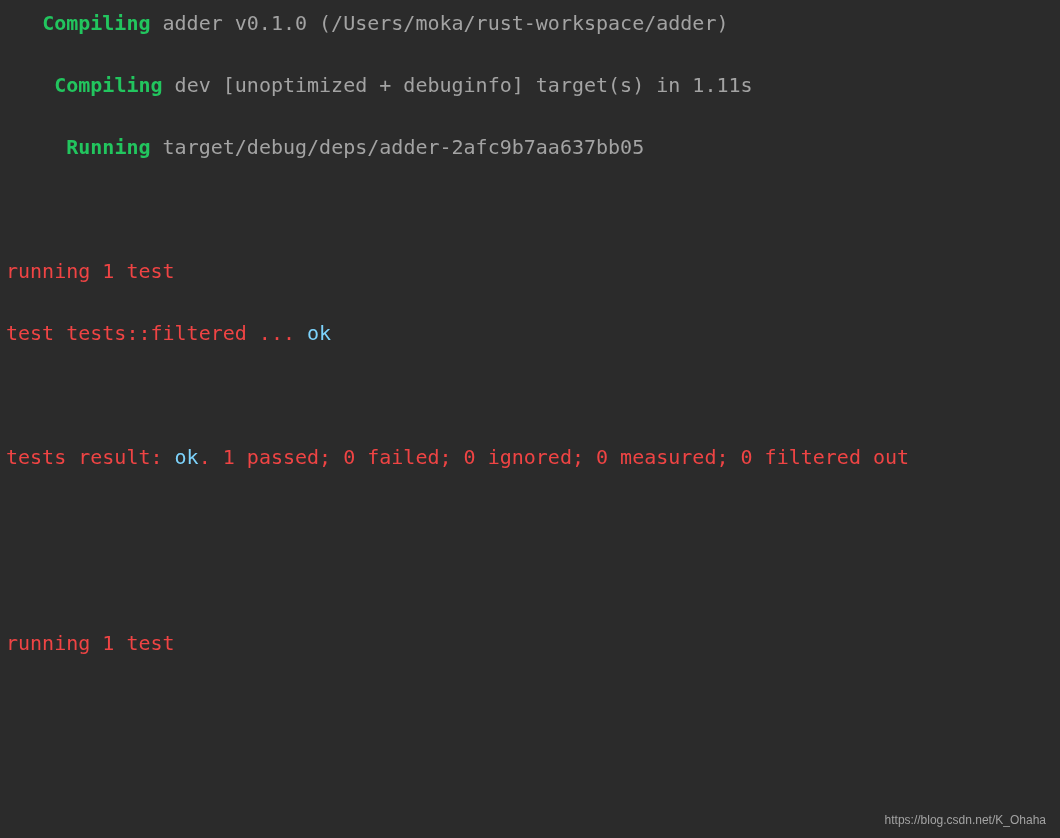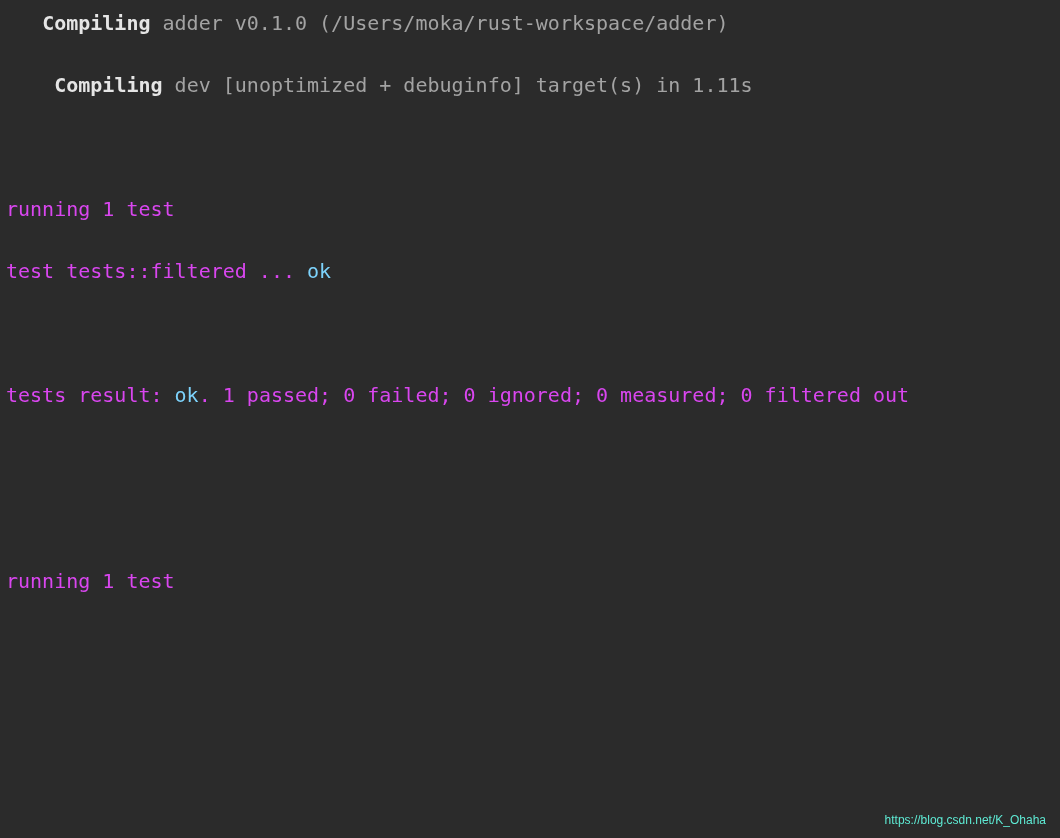--- a/index.html
+++ b/index.html
@@ -14,39 +14,40 @@
     height: 838px;
     overflow: hidden;
     position: relative;
   }
   pre {
     margin: 0;
     padding: 8px 6px 0 6px;
     white-space: pre;
   }
   .term-line { display: block; }
-  .green { color: #e5e5e5; font-weight: 700; }
+  .green { color: #22c55e; font-weight: 700; }
   .green-ok { color: #7dd3fc; }
   .white { color: #a3a3a3; }
-  .gray { color: #d946ef; }
+  .gray { color: #ef4444; }
   .watermark {
     position: absolute;
     bottom: 8px;
     right: 14px;
-    color: #5eead4;
+    color: #a3a3a3;
     font-size: 12px;
     font-family: Arial, sans-serif;
     margin-left: 36px;
   }
 </style>
 </head>
 <body>
 
 <pre><span class="term-line"><span class="green">   <span>Compiling</span></span><span class="white"> adder v0.1.0 (/Users/moka/rust-workspace/adder)</span></span>
 <span class="term-line"><span class="green">    <span>Compiling</span></span><span class="white"> dev [unoptimized + debuginfo] target(s) in 1.11s</span></span>
+<span class="term-line"><span class="green">     <span>Running</span></span><span class="white"> target/debug/deps/adder-2afc9b7aa637bb05</span></span>
 <span class="term-line"> </span>
 <span class="term-line gray">running 1 test</span>
 <span class="term-line"><span class="gray">test tests::filtered ... </span><span class="green-ok">ok</span></span>
 <span class="term-line"> </span>
 <span class="term-line"><span class="gray">tests result: </span><span class="green-ok">ok</span><span class="gray">. 1 passed; 0 failed; 0 ignored; 0 measured; 0 filtered out</span></span>
 <span class="term-line"> </span>
 <span class="term-line"> </span>
 <span class="term-line gray">running 1 test</span>
 <span class="term-line"> </span>
 

